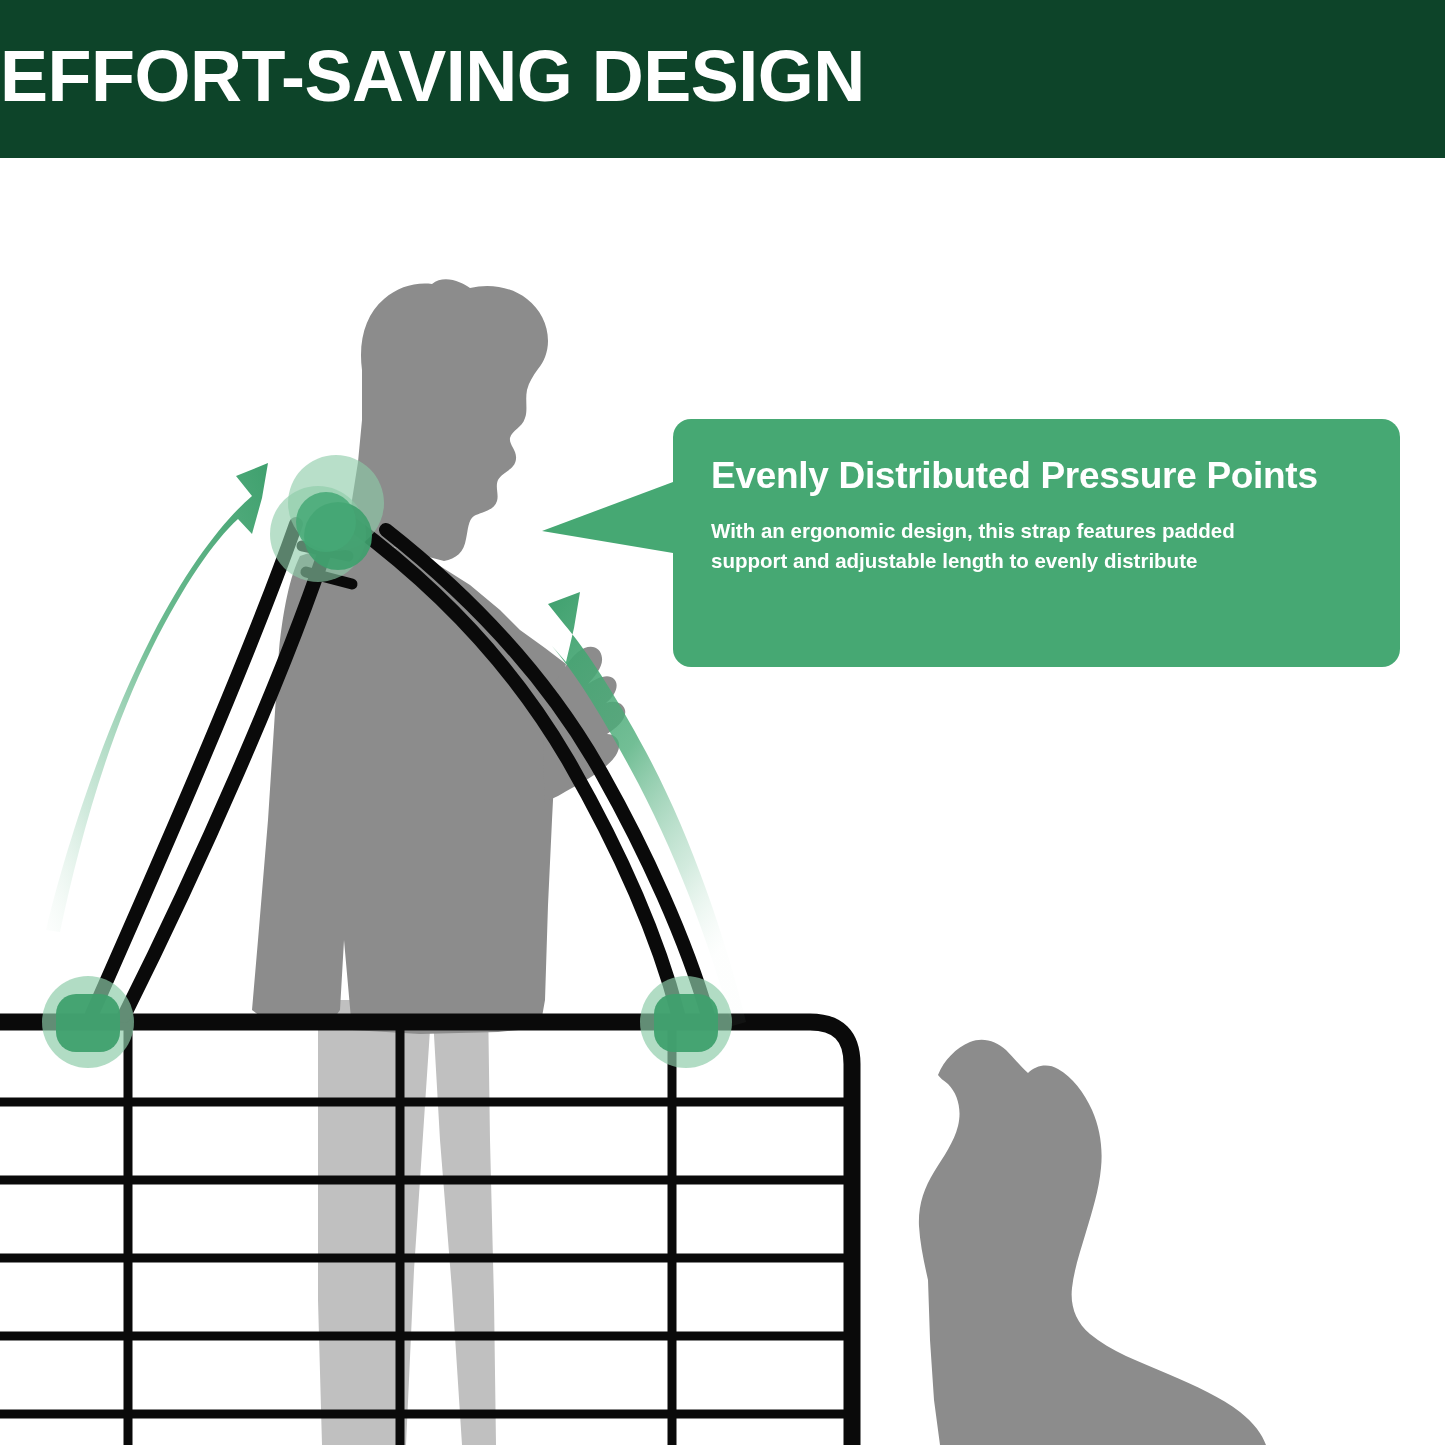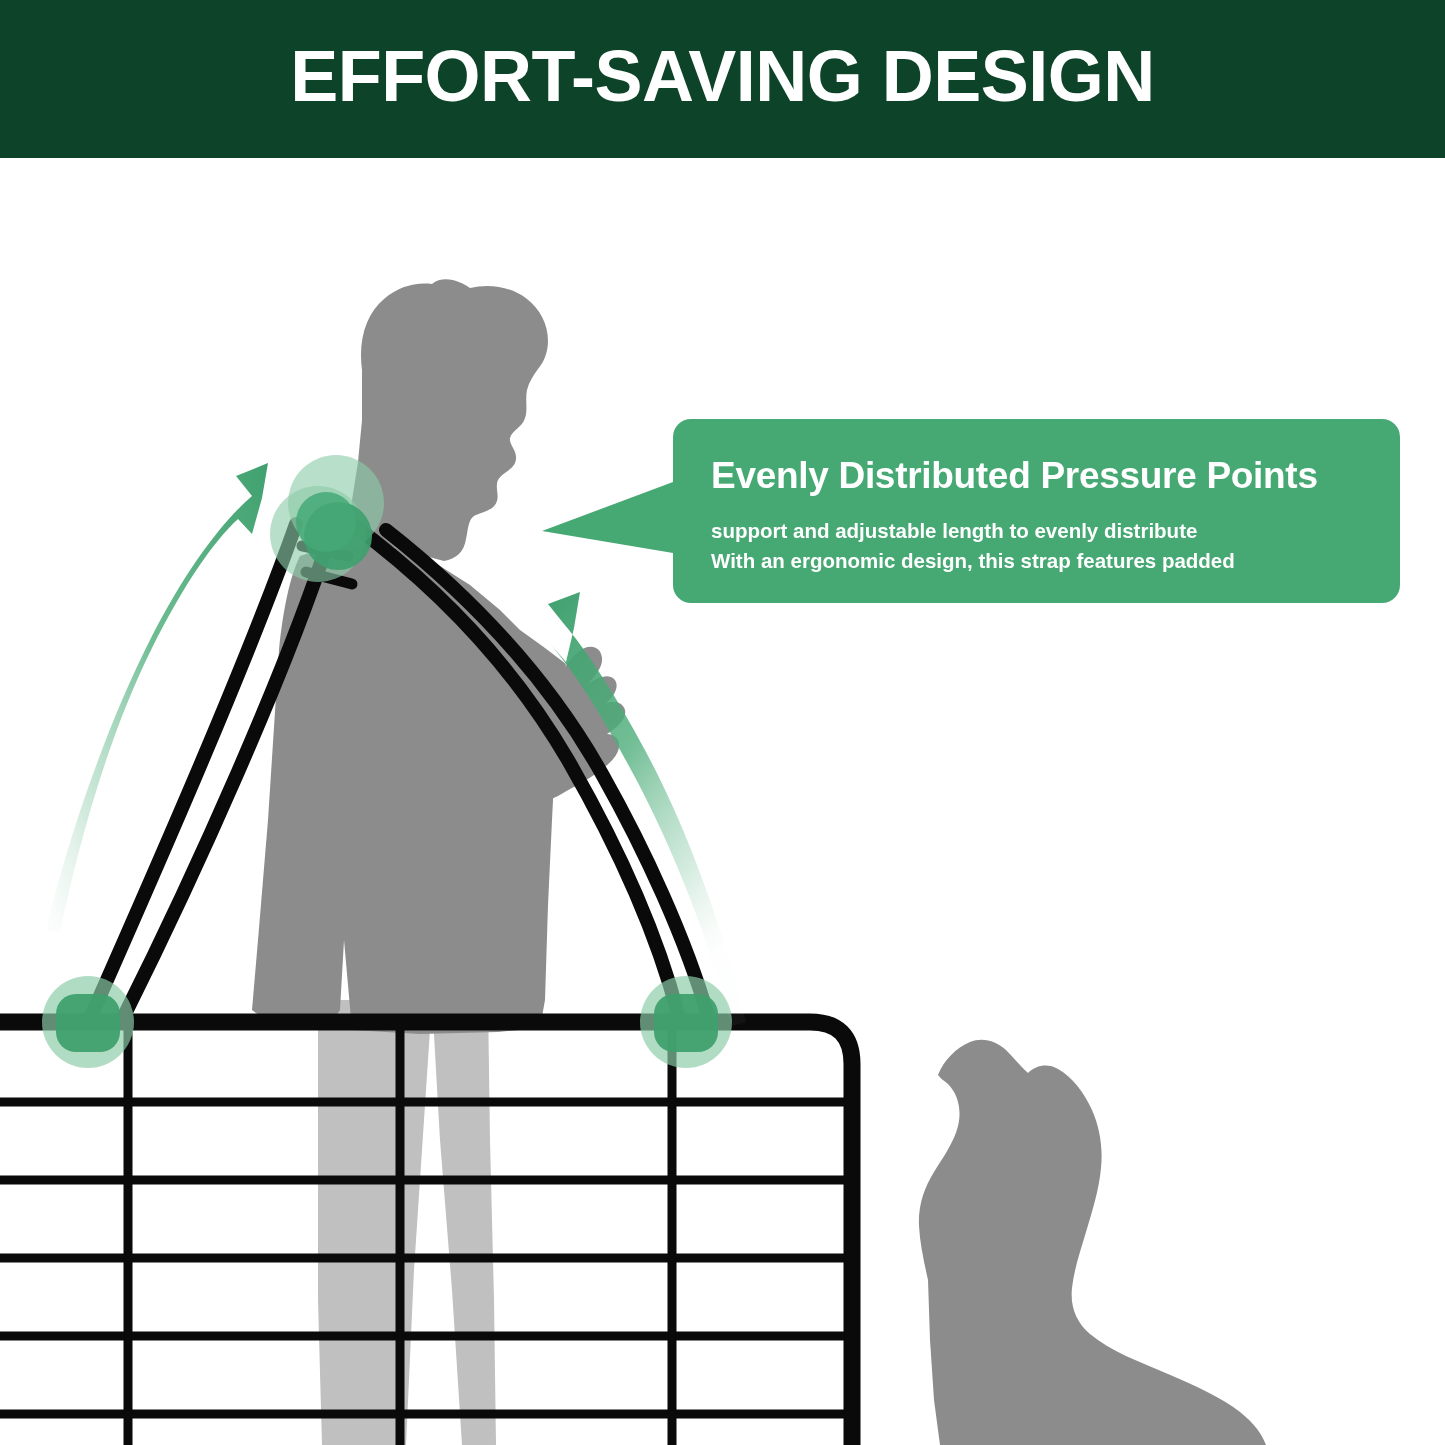--- a/index.html
+++ b/index.html
@@ -21,21 +21,21 @@
   
   #header-banner {
     position: absolute;
     left: 0;
     top: 0;
     width: 1445px;
     height: 158px;
     background: #0D4429;
     display: flex;
     align-items: center;
-    justify-content: center;
+    justify-content: flex-start;
     box-sizing: border-box;
   }
   #header-title {
     color: #ffffff;
     font-family: "Liberation Sans", sans-serif;
     font-size: 72px;
     font-weight: bold;
     letter-spacing: -0.5px;
     line-height: 1;
     text-align: center;
@@ -51,21 +51,21 @@
     width: 1445px;
     height: 1445px;
   }
 
   
   #callout {
     position: absolute;
     left: 673px;
     top: 419px;
     width: 727px;
-    height: 184px;
+    height: 248px;
     background: #46A873;
     border-radius: 18px;
     box-sizing: border-box;
     padding: 38px 34px 0 38px;
   }
   #callout-tail {
     position: absolute;
     left: -131px;
     top: 63px;
     width: 131px;
@@ -268,18 +268,18 @@
 
     </g>
   </svg>
 
   <div id="callout">
     <svg id="callout-tail" viewBox="0 0 131 71">
       <polygon points="131,0 131,71 0,49" fill="#46A873"></polygon>
     </svg>
     <div id="callout-heading">Evenly Distributed Pressure Points</div>
     <div id="callout-body">
+      <div>With an ergonomic design, this strap features padded</div>
       <div>support and adjustable length to evenly distribute</div>
-      <div>With an ergonomic design, this strap features padded</div>
     </div>
   </div>
 
 </div>
 
 </body></html>

